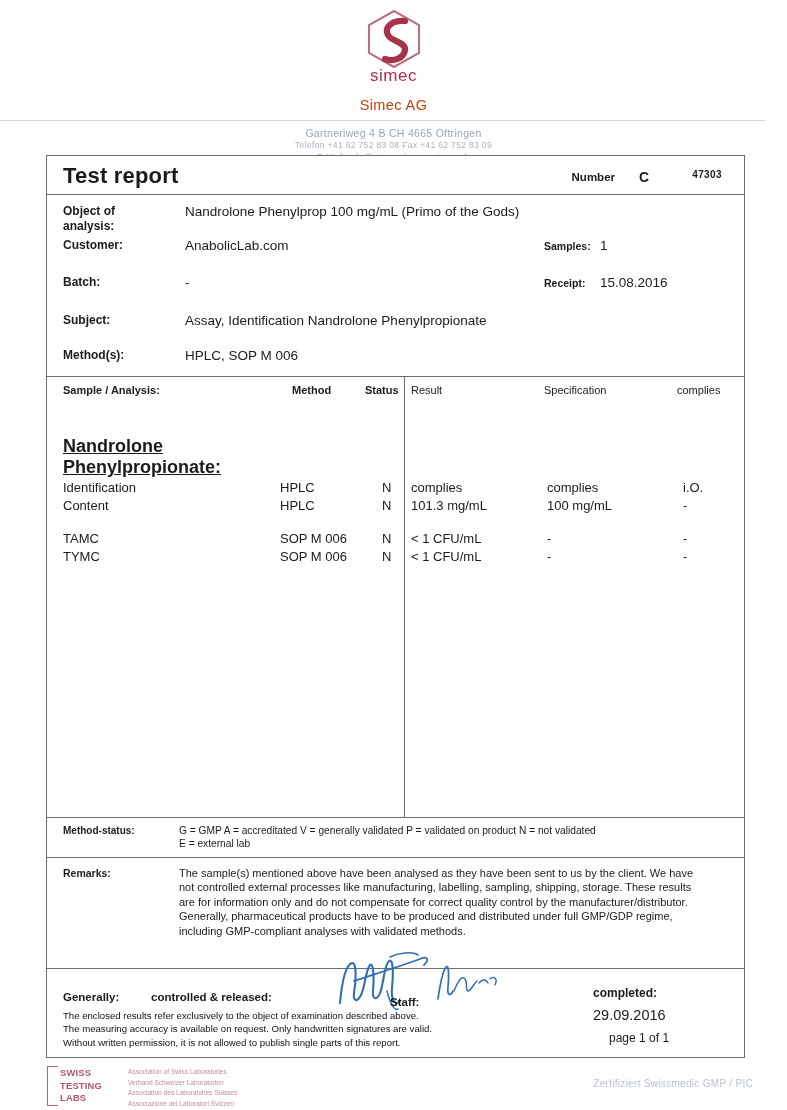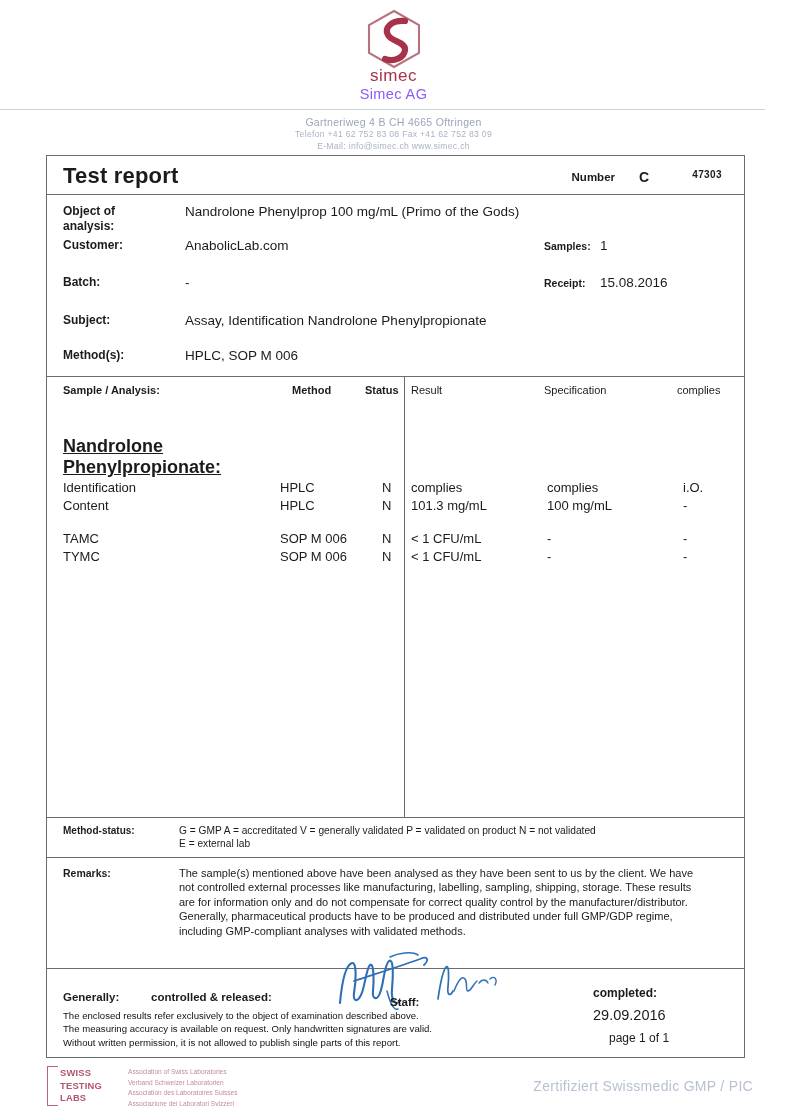--- a/index.html
+++ b/index.html
@@ -27,23 +27,23 @@
     text-align: center;
   }
   .logo-wrap {
     margin: 6px auto 0;
     width: 86px;
     height: 72px;
     position: relative;
   }
   .logo-wrap svg { display: block; }
   .company-name {
-    margin-top: 8px;
+    margin-top: 19px;
     font-size: 14.5px;
-    color: #8b5cf6;
+    color: #c2410c;
     letter-spacing: .4px;
     font-family: "Liberation Sans", sans-serif;
   }
   .addr-rule {
     width: 787px;
     height: 1px;
     background: #cfd3dc;
     margin: 7px 0 5px 0;
   }
   .addr-line {
@@ -333,21 +333,21 @@
     left: 128px;
     top: 9px;
     font-size: 6.6px;
     color: #c48d9e;
     line-height: 1.62;
   }
   .cert {
     position: absolute;
     right: 34px;
     top: 20px;
-    font-size: 14px;
+    font-size: 10px;
     color: #b9c0d2;
     letter-spacing: .3px;
     margin-left: 31px;
   }
 </style>
 </head>
 <body>
 
 <div id="page">
 

